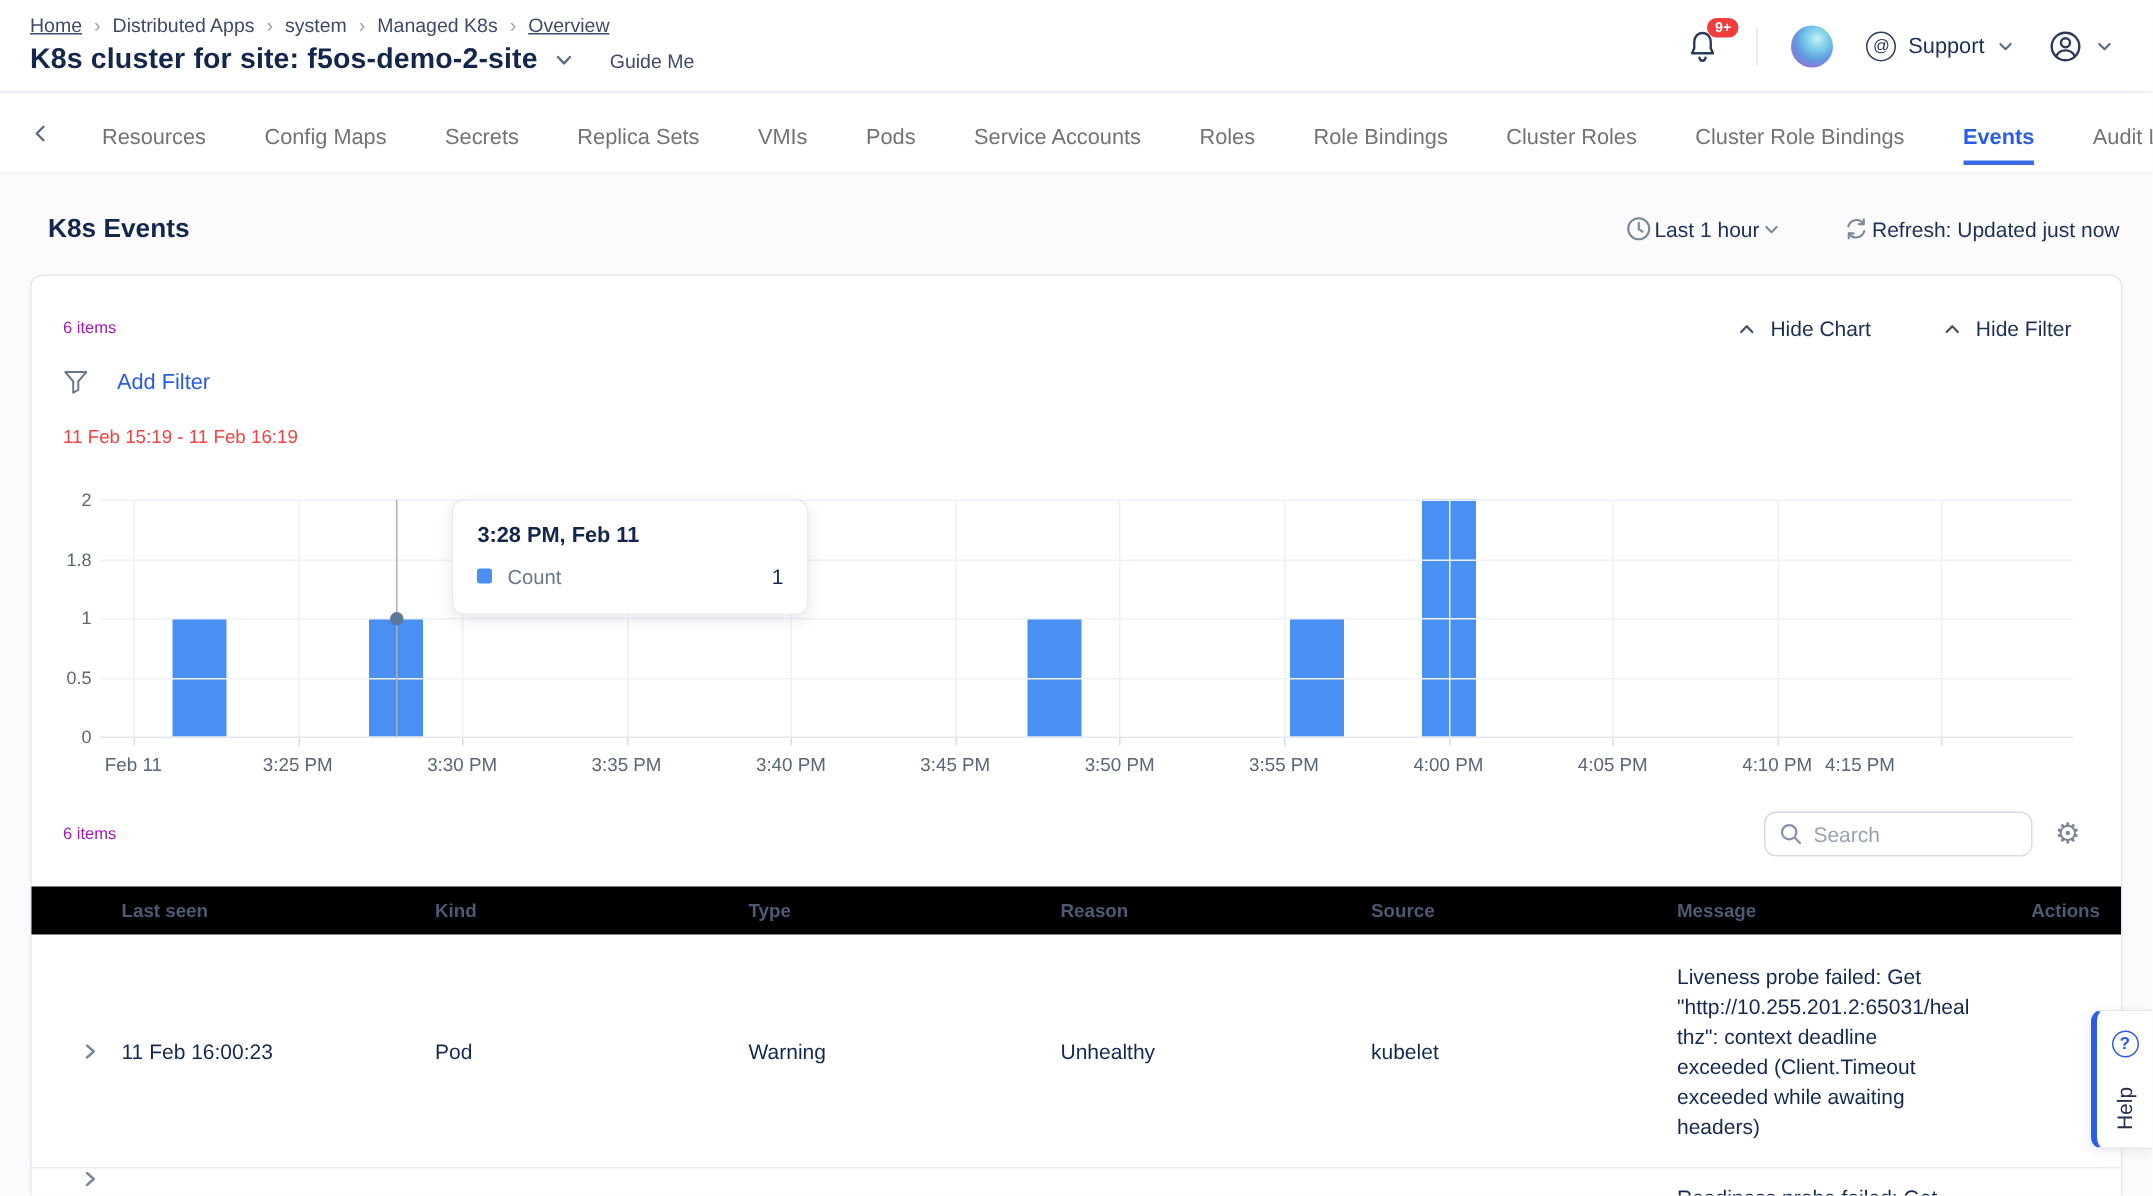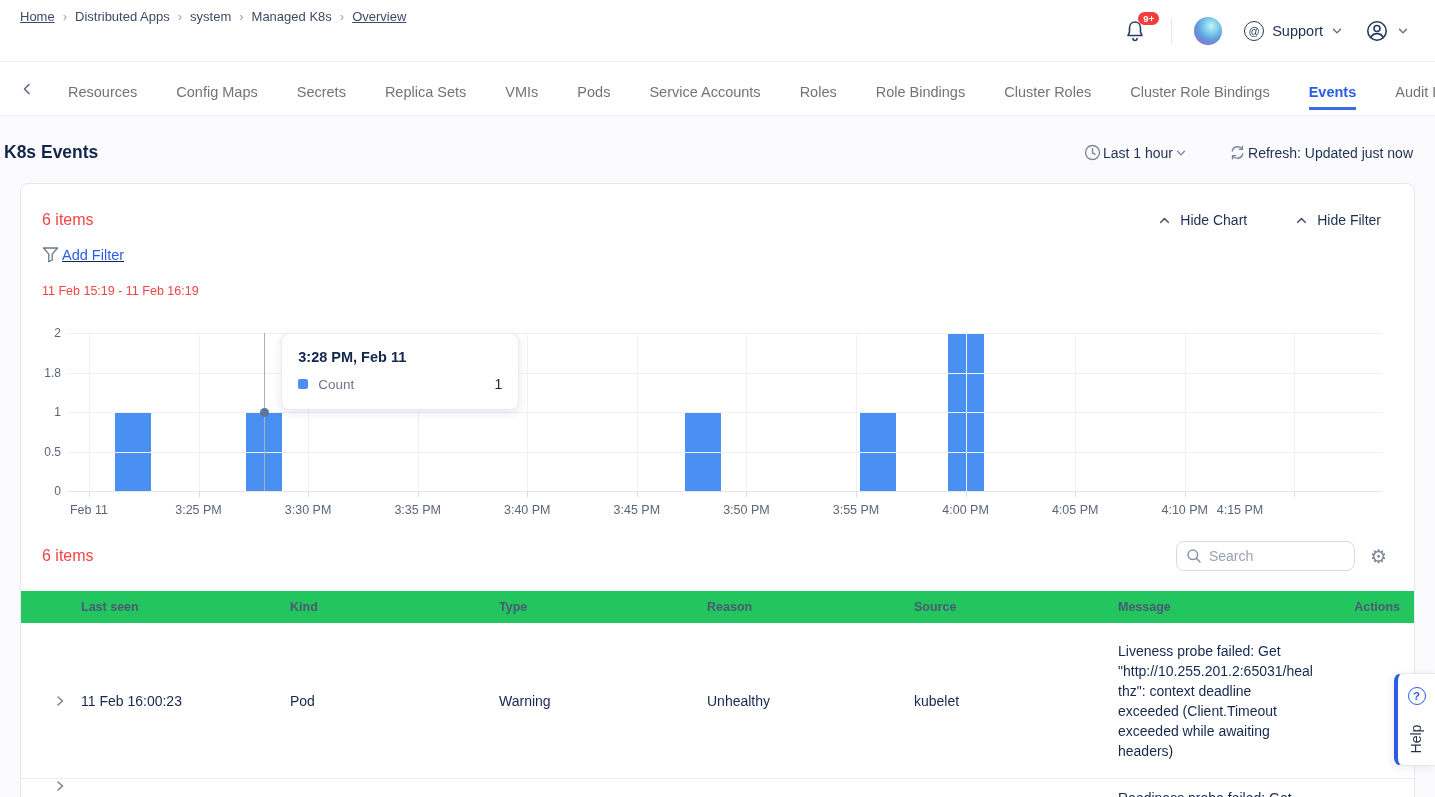--- a/index.html
+++ b/index.html
@@ -28,68 +28,68 @@
 
   
   .tab-bar { height:54px; background:#fff; border-bottom:1px solid #eef0f4; display:flex; align-items:center; padding:0 20px; }
   .back-btn { display:flex; align-items:center; color:#5b6a85; cursor:pointer; margin-right:12px; }
   .tab-div { width:1px; height:26px; background:#e4e7ed; margin-right:22px; }
   .tab-list { display:flex; gap:39px; height:100%; align-items:center; }
   .tab { font-size:14.5px; color:#737373; cursor:pointer; padding:9px 0 7px; border-bottom:3px solid transparent; margin-bottom:-8px; white-space:nowrap; }
   .tab.active { color:#2b5ce6; font-weight:bold; border-bottom-color:#3b6ce8; }
 
   
-  .page-toolbar { display:flex; justify-content:space-between; align-items:center; padding:26px 22px 0 4px; }
+  .page-toolbar { display:flex; justify-content:space-between; align-items:center; padding:26px 22px 0 20px;margin-left:12px; }
   .page-title { font-size:17.5px; font-weight:bold; color:#13264c; }
   .toolbar-right { display:flex; align-items:center; gap:42px; }
   .tool-group { display:flex; align-items:center; gap:2px; font-size:14px; color:#1d3054; cursor:pointer; }
   .tool-group svg { color:#7c8699; }
 
   
   .card { position:absolute; left:20px; top:183px; width:1395px; height:760px; background:#fff; border:1px solid #e4e7ed; border-radius:8px; }
   .card-head { position:absolute; top:27px; left:21px; right:33px; display:flex; justify-content:space-between; align-items:center; }
-  .items-count { font-size:16px; color:#ef4444; }
+  .items-count { font-size:11px; color:#a21caf; }
   .head-links { display:flex; gap:48px; }
   .head-link { display:flex; align-items:center; gap:9px; font-size:14px; color:#1d3054; cursor:pointer; }
   .head-link svg { color:#44506b; }
-  .add-filter { position:absolute; top:62px; left:21px; display:flex; align-items:flex-end; gap:3px; cursor:pointer;text-decoration:underline; }
+  .add-filter { position:absolute; top:62px; left:21px; display:flex; align-items:flex-end; gap:19px; cursor:pointer; }
   .add-filter svg { color:#6b7689; }
   .add-filter-label { color:#2b5ce6; font-size:14.5px; }
   .date-range { position:absolute; top:100px; left:21px; font-size:12.5px; color:#ef4444; }
 
   
   .chart { position:absolute; top:140px; left:0; width:1395px; height:210px; }
   .grid-h { position:absolute; height:1px; background:#eef1f5; }
   .grid-h.zero { background:#e3e7ec; }
   .grid-v { position:absolute; width:1px; background:#eef1f5; }
   .x-tick { position:absolute; width:1px; height:6px; background:#d8dce3; }
   .y-label { position:absolute; width:40px; text-align:right; font-size:12px; color:#5b6678; }
   .x-label { position:absolute; width:80px; text-align:center; font-size:12.5px; color:#5b6678; }
   .bar { position:absolute; width:36px; }
   .crosshair { position:absolute; width:1px; background:#a9b0ba; z-index:3; }
   .marker { position:absolute; width:9px; height:9px; border-radius:50%; background:#5d7799; z-index:4; }
-  .chart-tooltip { position:absolute; width:238px; height:77px; background:#fff; border:1px solid #e8ebf0; border-radius:8px; box-shadow:0 3px 10px rgba(30,40,70,.10); z-index:5; }
+  .chart-tooltip { position:absolute; width:238px; height:77px; background:#fff; border:1px solid #e8ebf0; border-radius:8px; box-shadow:0 3px 10px rgba(30,40,70,.10); z-index:5;margin-left:20px; }
   .tt-title { margin:15px 16px 0; font-size:14.5px; font-weight:bold; color:#13264c; }
   .tt-row { display:flex; align-items:center; margin:11px 16px 0; }
   .tt-swatch { width:10px; height:10px; border-radius:2px; }
   .tt-series { margin-left:10px; font-size:13.5px; color:#6b7689; }
   .tt-value { margin-left:auto; font-size:14px; color:#13264c; }
 
   
   .list-head { position:absolute; top:357px; left:21px; right:27px; display:flex; justify-content:space-between; align-items:center; }
   .search-area { display:flex; align-items:center; gap:15px; }
   .search-box { position:relative; width:179px; height:30px; }
   .search-box input { width:100%; height:100%; border:1px solid #d6dce6; border-radius:8px; padding:0 8px 0 32px; font-size:14px; font-family:"Liberation Sans",sans-serif; color:#15294e; outline:none; }
   .search-box input::placeholder { color:#9aa3b2; }
   .search-box svg { position:absolute; left:10px; top:7px; color:#8a93a6; }
   .gear-btn { font-size:19px; color:#7e8798; cursor:pointer; line-height:1; }
 
   
   .table { position:absolute; top:407px; left:0; right:0; }
-  .table-header { display:grid; grid-template-columns:60px 209px 209px 208px 207px 204px 230px 1fr; background:#22c55e; height:32px; align-items:center; }
+  .table-header { display:grid; grid-template-columns:60px 209px 209px 208px 207px 204px 230px 1fr; background:#000000; height:32px; align-items:center; }
   .th { font-size:12.5px; font-weight:bold; color:#4d5a73; }
   .th-actions { text-align:right; padding-right:14px; }
   .tr { display:grid; grid-template-columns:60px 209px 209px 208px 207px 204px 230px 1fr; min-height:156px; align-items:center; border-bottom:1px solid #e8ebf0; }
   .tr.partial { min-height:120px; align-items:start; border-bottom:none; }
   .tr.partial .td-message { padding-top:9px; }
   .td { font-size:14px; color:#15294e; }
   .td-message { padding-right:35px; line-height:20px; overflow-wrap:anywhere; }
   .expander { padding-left:33px; display:flex; cursor:pointer; }
 
   
@@ -106,20 +106,29 @@
         <span class="bc-item link">Home</span>
         <span class="bc-sep">›</span>
         <span class="bc-item">Distributed Apps</span>
         <span class="bc-sep">›</span>
         <span class="bc-item">system</span>
         <span class="bc-sep">›</span>
         <span class="bc-item">Managed K8s</span>
         <span class="bc-sep">›</span>
         <span class="bc-item link">Overview</span>
       </div>
+    <div class="title-row">
+      <span class="page-main-title">K8s cluster for site: f5os-demo-2-site</span>
+      <span class="title-caret">
+        <svg width="14" height="14" viewBox="0 0 14 14">
+            <path d="M3 5 L7 9.2 L11 5" fill="none" stroke="currentColor" stroke-width="1.6" stroke-linecap="round" stroke-linejoin="round"></path>
+          </svg>
+      </span>
+      <span class="guide-me">Guide Me</span>
+    </div>
   </div>
   <div class="th-right">
     <div class="bell-wrap">
       <svg width="24" height="26" viewBox="0 0 24 24">
           <path d="M12 3 C8.7 3 6.5 5.6 6.5 9 v4.2 L5 16.5 h14 L17.5 13.2 V9 C17.5 5.6 15.3 3 12 3 Z" fill="none" stroke="currentColor" stroke-width="1.6" stroke-linejoin="round"></path>
           <path d="M10 19.5 a2 2 0 0 0 4 0" fill="none" stroke="currentColor" stroke-width="1.6" stroke-linecap="round"></path>
         </svg>
       <span class="badge">9+</span>
     </div>
     <div class="v-div"></div>

